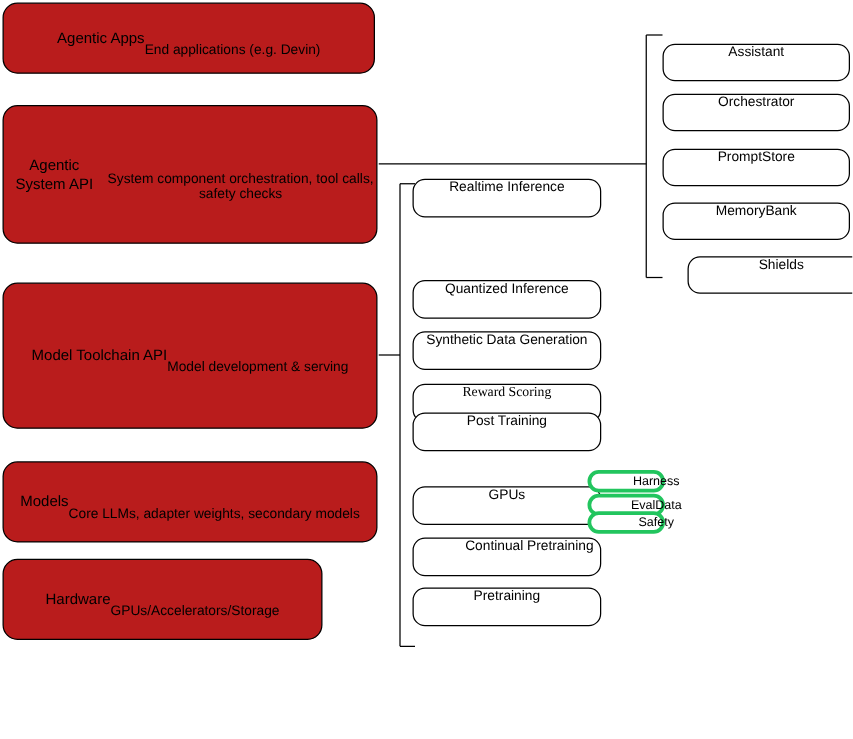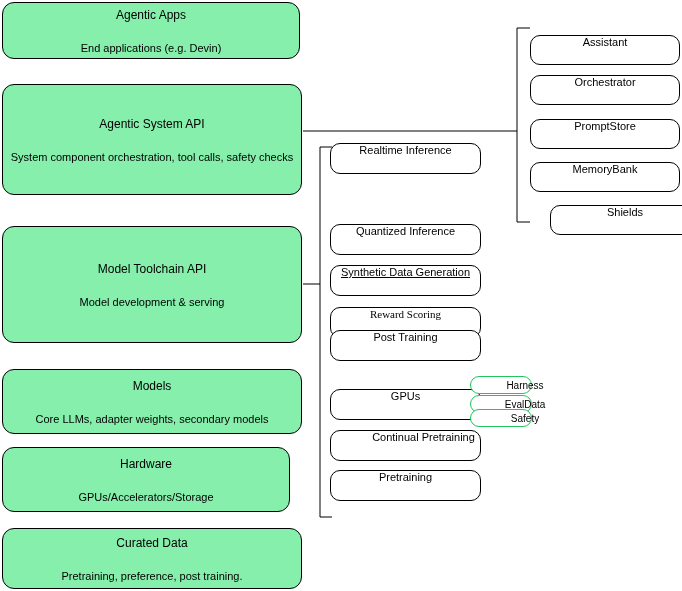--- a/index.html
+++ b/index.html
@@ -16,23 +16,23 @@
     width: 682px;
     height: 591px;
     overflow: hidden;
     background: #ffffff;
   }
   .layer-box {
     position: absolute;
     box-sizing: border-box;
     border: 1px solid #000000;
     border-radius: 12px;
-    background: #86efac;
+    background: #b91c1c;
     display: flex;
-    flex-direction: column;
+    flex-direction: row;
     align-items: center;
     justify-content: center;
     text-align: center;
   }
   .layer-title {
     font-size: 12px;
     line-height: 15px;
     color: #000000;
   }
   .layer-sub {
@@ -50,21 +50,21 @@
     display: flex;
     align-items: flex-start;
     justify-content: center;
     text-align: center;
     font-size: 11px;
     color: #000000;
   }
   .small-pill {
     position: absolute;
     box-sizing: border-box;
-    border: 1px solid #22c55e;
+    border: 3px solid #22c55e;
     border-radius: 9px;
     background: #ffffff;
     display: flex;
     align-items: center;
     justify-content: center;
     text-align: center;
     font-size: 10px;
     color: #000000;
     z-index: 5;
     padding-left: 48px;
@@ -113,29 +113,25 @@
   <div class="layer-box" style="left:2px; top:226px; width:300px; height:117px;">
     <div class="layer-title">Model Toolchain API</div>
     <div class="layer-sub">Model development &amp; serving</div>
   </div>
 
   <div class="layer-box" style="left:2px; top:369px; width:300px; height:65px;">
     <div class="layer-title">Models</div>
     <div class="layer-sub">Core LLMs, adapter weights, secondary models</div>
   </div>
 
-  <div class="layer-box" style="left:2px; top:447px; width:288px; height:65px;">
+  <div class="layer-box" style="left:2px; top:447px; width:256px; height:65px;">
     <div class="layer-title">Hardware</div>
     <div class="layer-sub">GPUs/Accelerators/Storage</div>
   </div>
 
-  <div class="layer-box" style="left:2px; top:528px; width:300px; height:61px;">
-    <div class="layer-title">Curated Data</div>
-    <div class="layer-sub">Pretraining, preference, post training.</div>
-  </div>
 
   <div class="pill" style="left:530px; top:35px; width:150px; height:30px;">
     <span>Assistant</span>
   </div>
   <div class="pill" style="left:530px; top:75px; width:150px; height:30px;">
     <span>Orchestrator</span>
   </div>
   <div class="pill" style="left:530px; top:119px; width:150px; height:30px;">
     <span>PromptStore</span>
   </div>
@@ -145,21 +141,21 @@
   <div class="pill" style="left:530px; top:205px; width:150px; height:30px;margin-left:20px;">
     <span>Shields</span>
   </div>
 
   <div class="pill" style="left:330px; top:143px; width:151px; height:31px;">
     <span>Realtime Inference</span>
   </div>
   <div class="pill" style="left:330px; top:224px; width:151px; height:31px;">
     <span>Quantized Inference</span>
   </div>
-  <div class="pill" style="left:330px; top:265px; width:151px; height:31px;text-decoration:underline;">
+  <div class="pill" style="left:330px; top:265px; width:151px; height:31px;">
     <span>Synthetic Data Generation</span>
   </div>
   <div class="pill" style="left:330px; top:307px; width:151px; height:31px;font-family:Liberation Serif, serif;">
     <span>Reward Scoring</span>
   </div>
   <div class="pill" style="left:330px; top:330px; width:151px; height:31px;">
     <span>Post Training</span>
   </div>
   <div class="pill" style="left:330px; top:389px; width:151px; height:31px;">
     <span>GPUs</span>

